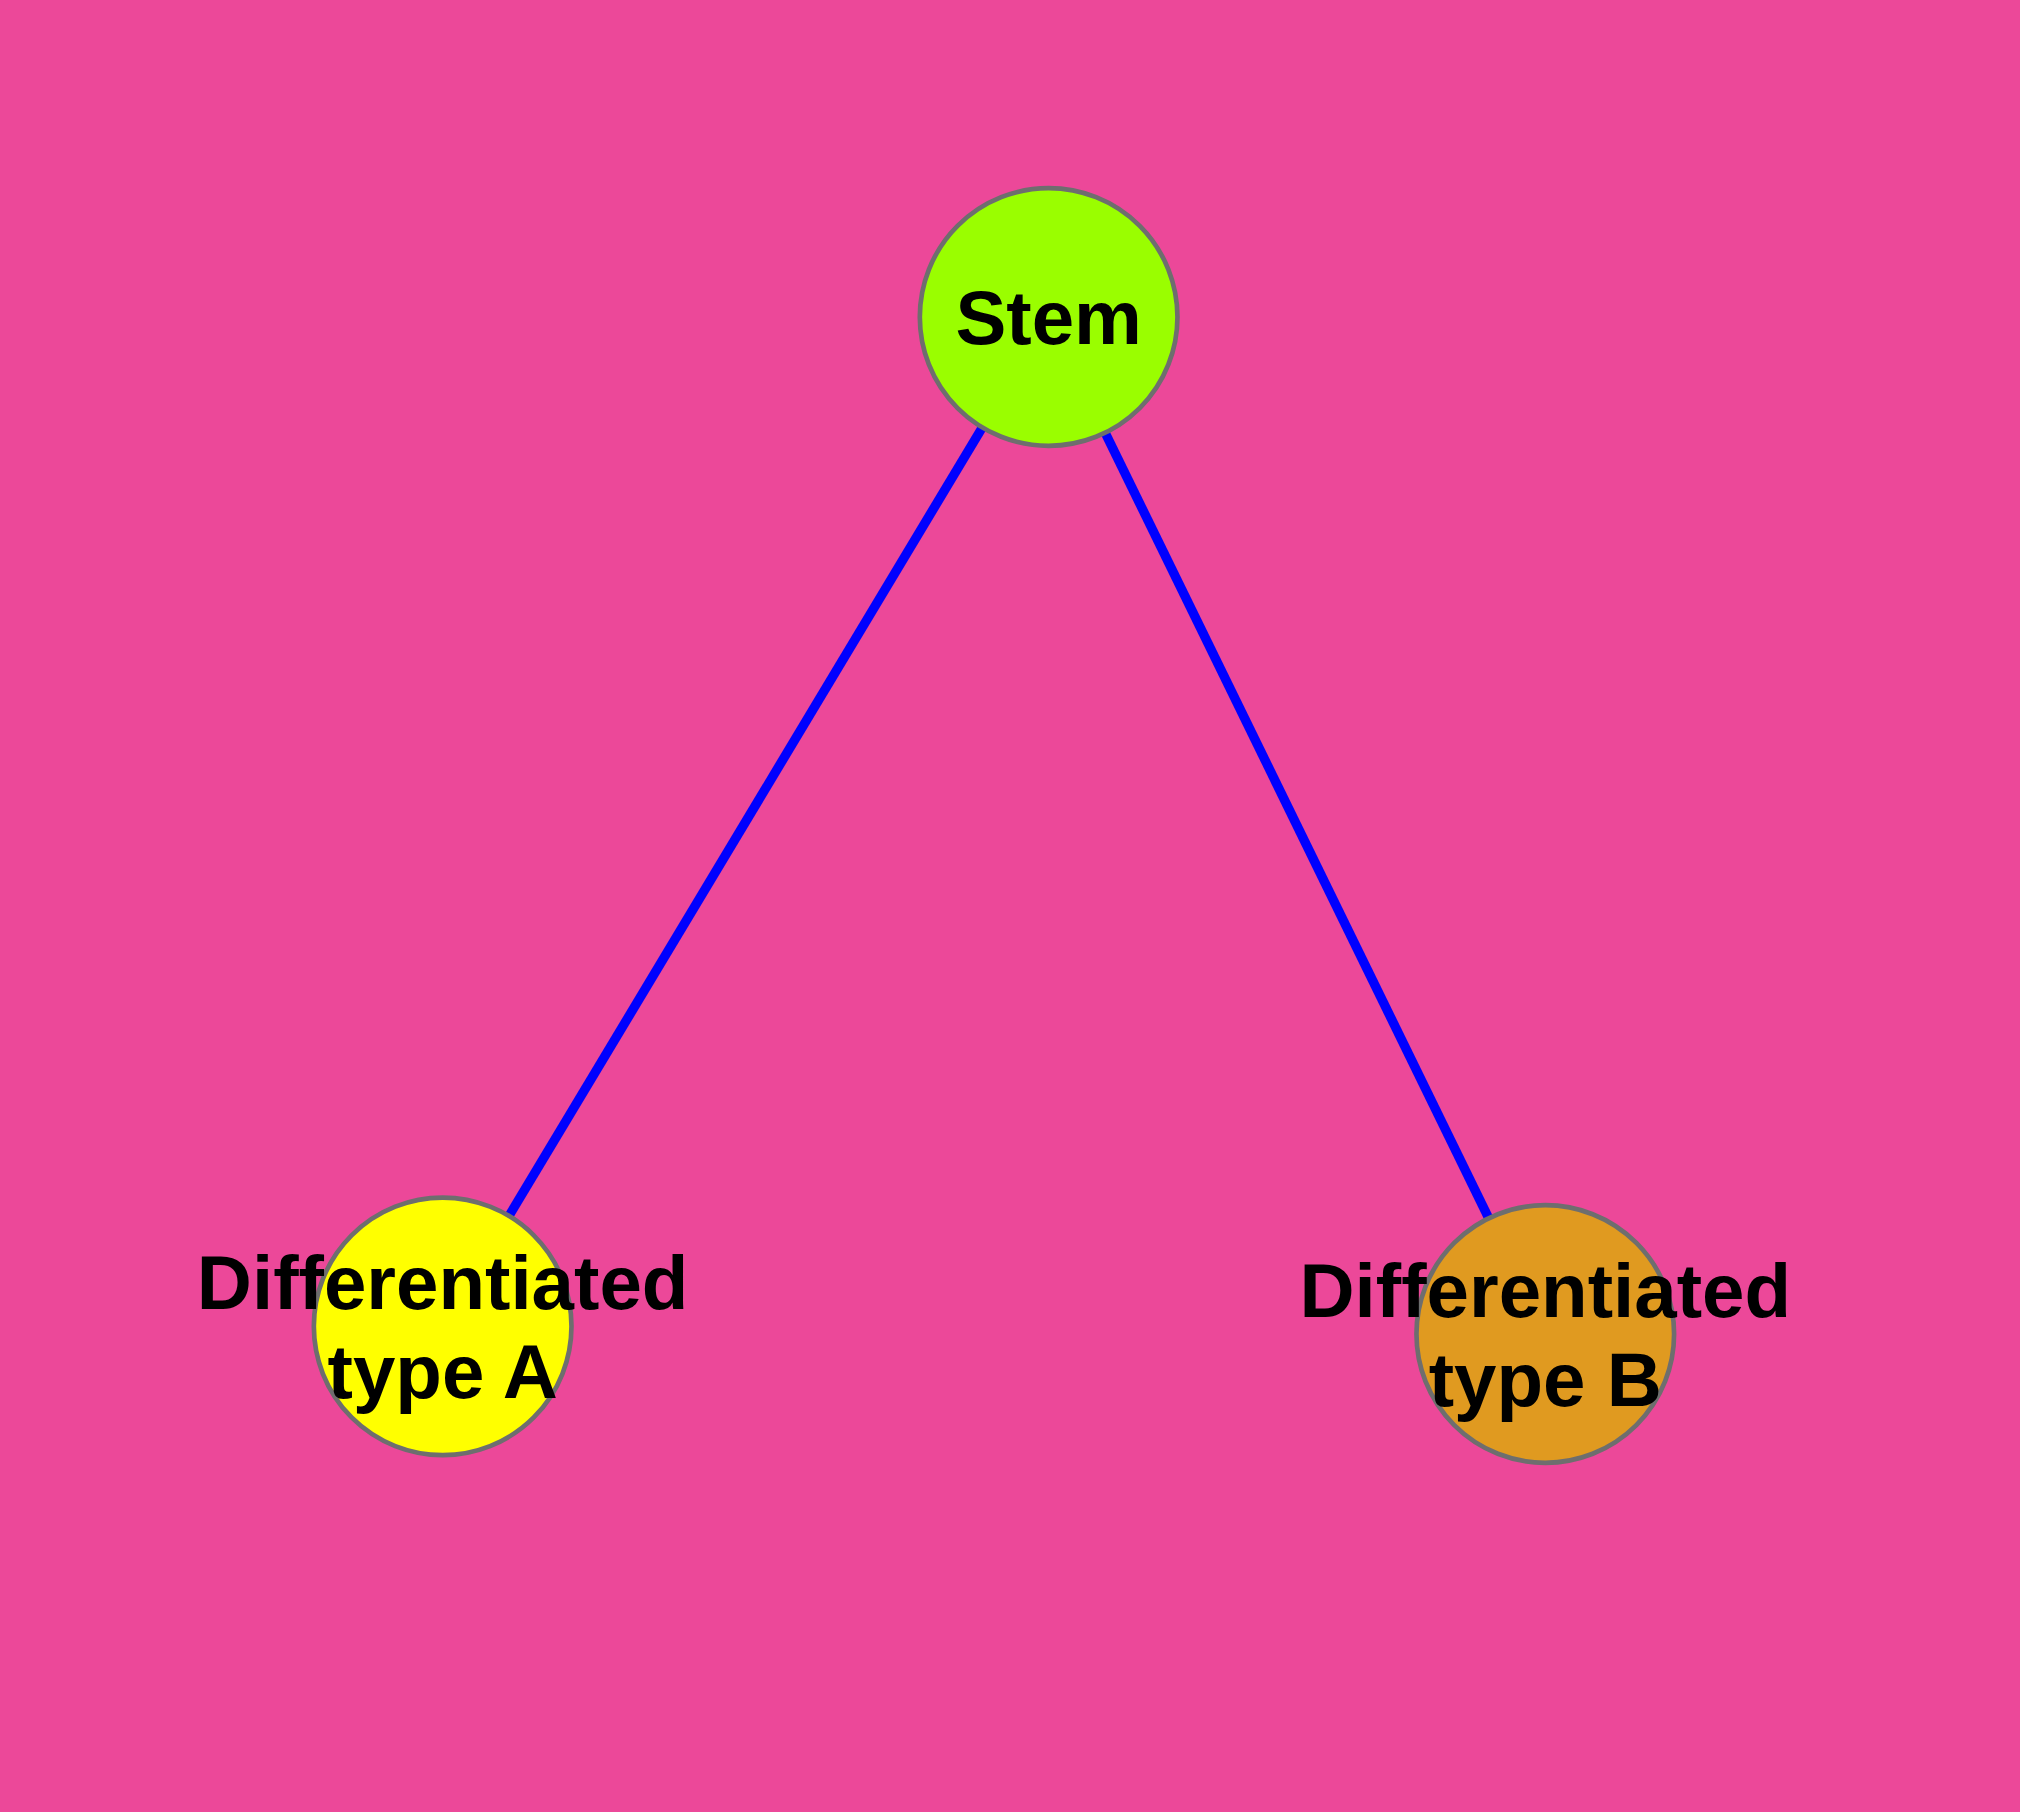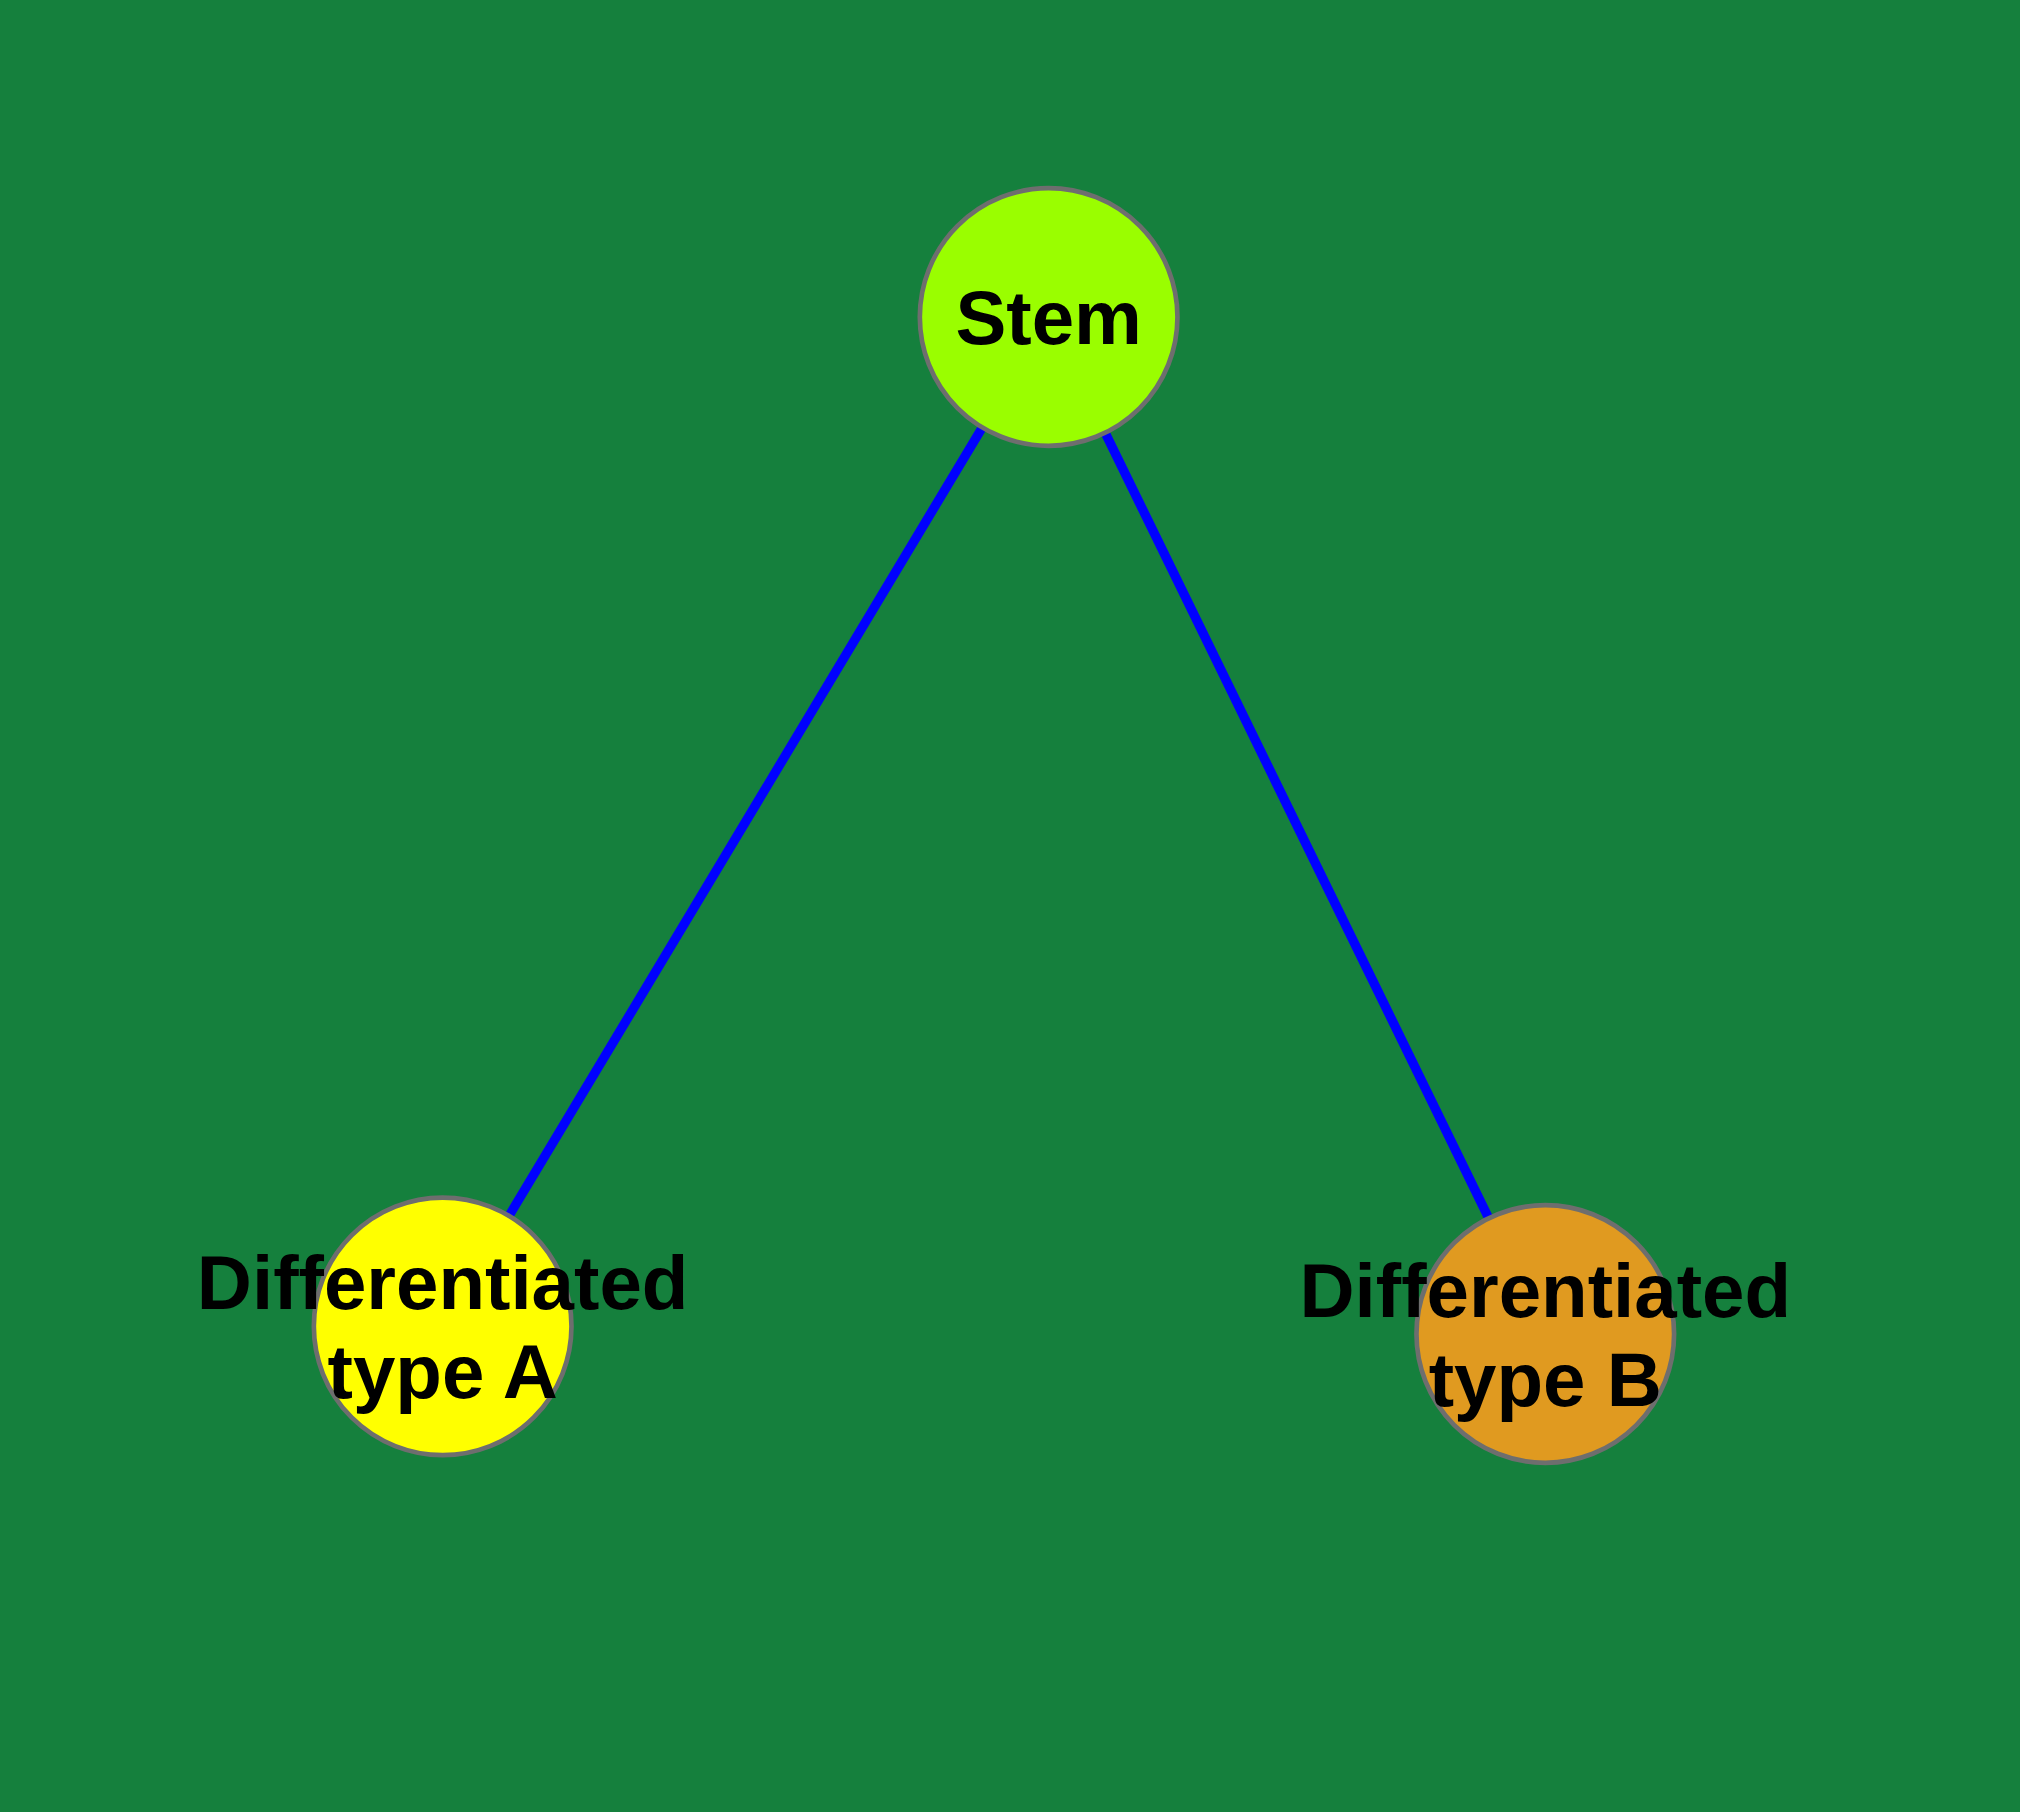--- a/index.html
+++ b/index.html
@@ -22,21 +22,21 @@
   }
   .node-label {
     font-family: "Liberation Sans", sans-serif;
     font-weight: bold;
     pointer-events: none;
   }
 </style>
 </head>
 <body>
 
-<div class="canvas" style="width: 2021px; height: 1812px; background-color: #15803d;">
+<div class="canvas" style="width: 2021px; height: 1812px; background-color: #ec4899;">
   <svg id="graph" xmlns="http://www.w3.org/2000/svg" viewBox="0 0 2384 2138">
       <line x1="1237" y1="374" x2="522" y2="1565" stroke="#0000FF" stroke-width="11"></line>
       <line x1="1237" y1="374" x2="1823" y2="1574" stroke="#0000FF" stroke-width="11"></line>
       <circle cx="1237" cy="374" r="152" fill="#9AFE00" stroke="#6E6E6E" stroke-width="5.5"></circle>
       <circle cx="522" cy="1565" r="152" fill="#FFFF00" stroke="#6E6E6E" stroke-width="5.5"></circle>
       <circle cx="1823" cy="1574" r="152" fill="#E09A20" stroke="#6E6E6E" stroke-width="5.5"></circle>
       <text class="node-label" text-anchor="middle" font-size="90" fill="#000000"><tspan x="1237" y="406.4">Stem</tspan></text>
       <text class="node-label" text-anchor="middle" font-size="90" fill="#000000"><tspan x="522" y="1544.9">Differentiated</tspan><tspan x="522" y="1649.9">type A</tspan></text>
       <text class="node-label" text-anchor="middle" font-size="90" fill="#000000"><tspan x="1823" y="1553.9">Differentiated</tspan><tspan x="1823" y="1658.9">type B</tspan></text>
     </svg>

